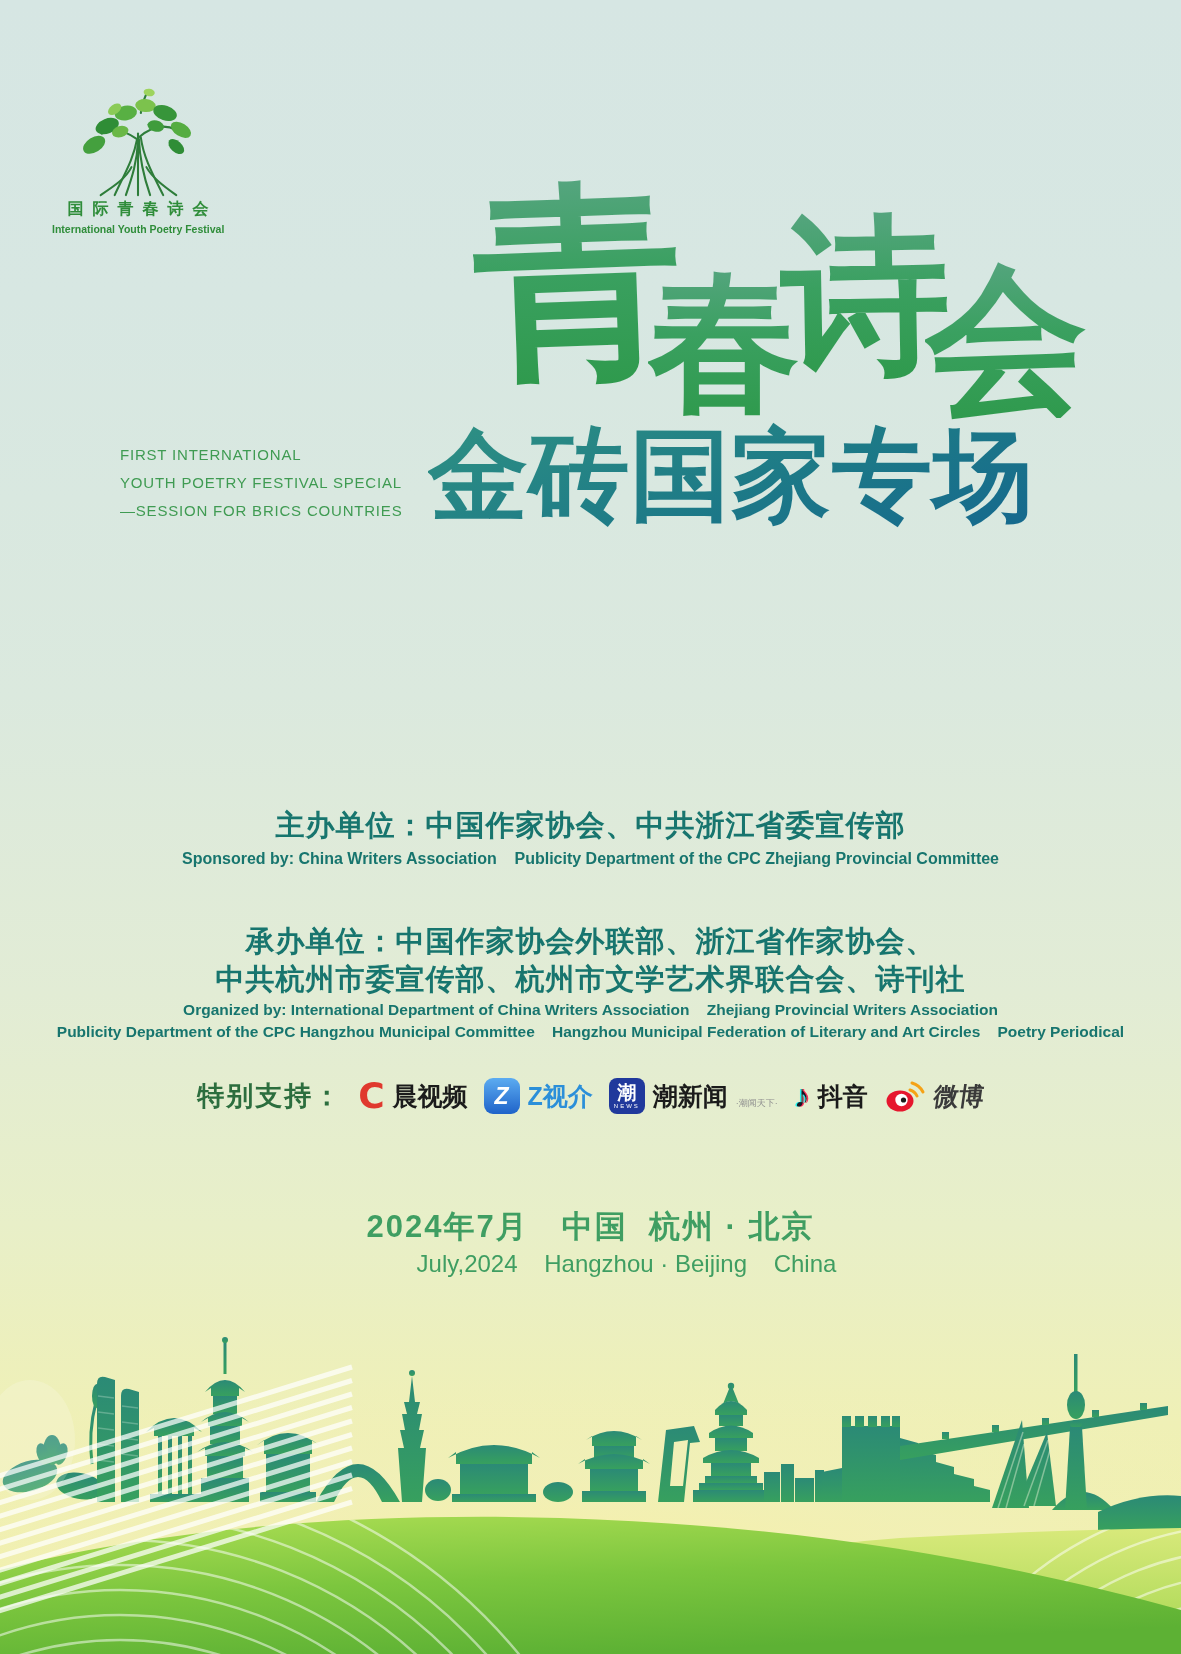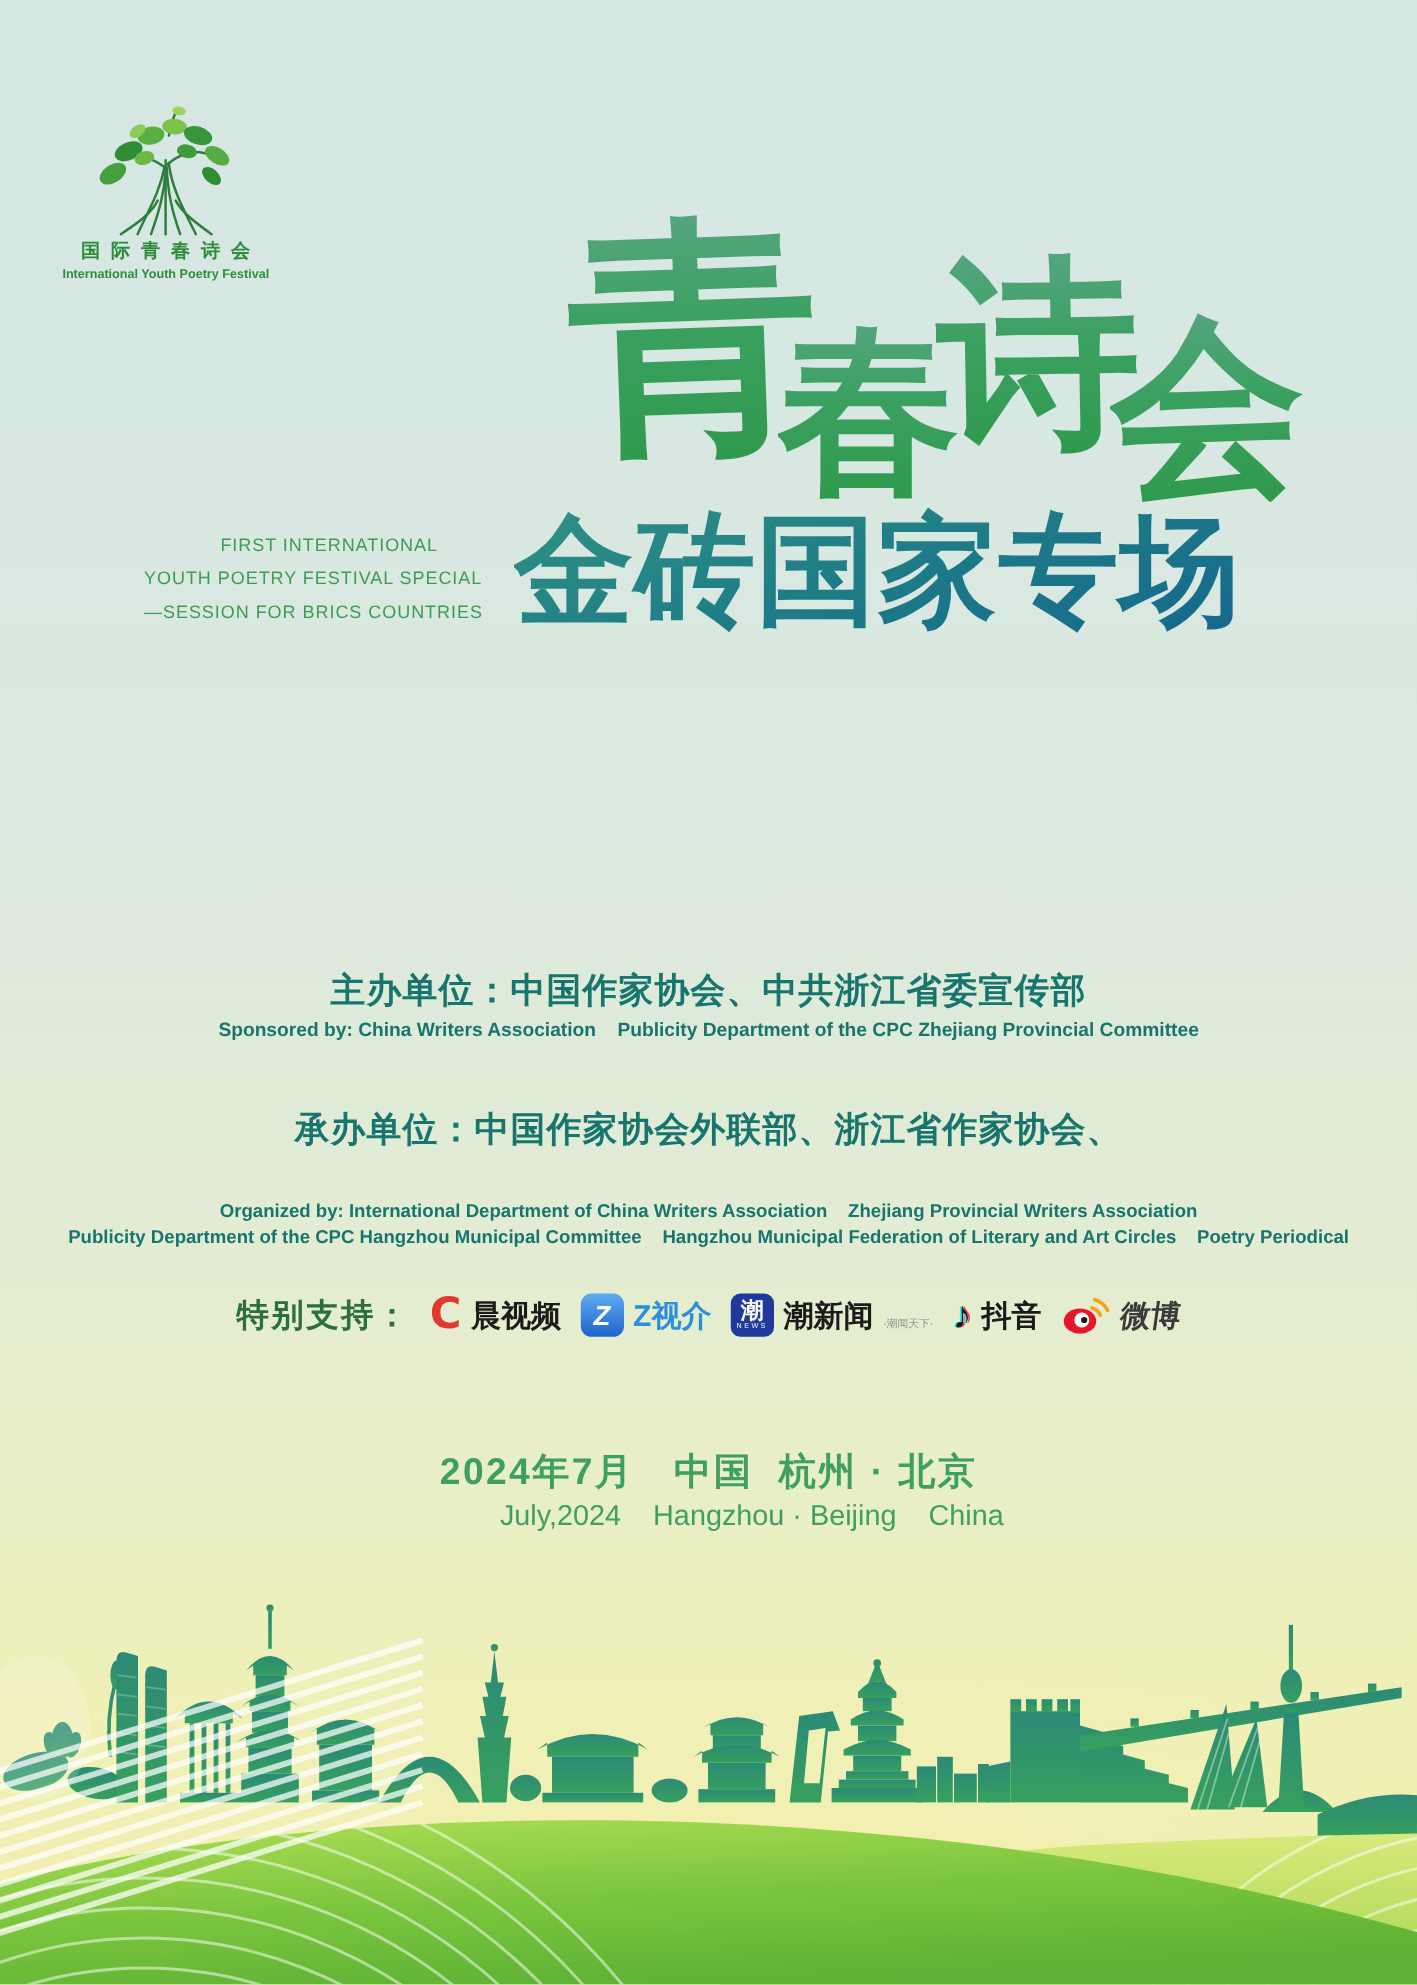--- a/index.html
+++ b/index.html
@@ -34,21 +34,21 @@
   .cal {
     position:absolute; font-family:"DejaVu Serif", serif; font-weight:700; line-height:1;
     background-image:linear-gradient(180deg, var(--calligraphy-top,#55a57f) 0%, #3aa060 45%, var(--calligraphy-bottom,#2f9a4d) 100%);
     -webkit-background-clip:text; background-clip:text; color:transparent;
   }
   .cal-0 { left:474px; top:178px; font-size:208px; transform:rotate(-2deg); }
   .cal-1 { left:648px; top:266px; font-size:152px; }
   .cal-2 { left:780px; top:210px; font-size:170px; transform:rotate(-1deg); }
   .cal-3 { left:925px; top:258px; font-size:162px; transform:rotate(-2deg); }
   .title-en {
-    position:absolute; left:120px; top:441px; width:245px; text-align:right;
+    position:absolute; left:120px; top:441px; width:245px; 
     font-size:15px; line-height:28px; letter-spacing:0.8px;
     color:var(--english-green,#3f9b52); white-space:nowrap;
   }
   .title-sub {
     position:absolute; left:428px; top:420px;
     font-family:"DejaVu Serif", serif; font-weight:700;
     font-size:100px; line-height:1.1; letter-spacing:1px; white-space:nowrap;
   }
 
   
@@ -144,20 +144,21 @@
     <div>YOUTH POETRY FESTIVAL SPECIAL</div>
     <div>—SESSION FOR BRICS COUNTRIES</div>
   </div>
 
   <h2 class="title-sub grad-teal">金砖国家专场</h2>
 
   <section class="layer">
     <p class="center-line cn-line l-sponsor-cn">主办单位：中国作家协会、中共浙江省委宣传部</p>
     <p class="center-line en-line l-sponsor-en">Sponsored by: China Writers Association    Publicity Department of the CPC Zhejiang Provincial Committee</p>
     <p class="center-line cn-line l-org-cn1">承办单位：中国作家协会外联部、浙江省作家协会、</p>
+    <p class="center-line cn-line l-org-cn2">中共杭州市委宣传部、杭州市文学艺术界联合会、诗刊社</p>
     <p class="center-line en-line l-org-en2">Publicity Department of the CPC Hangzhou Municipal Committee    Hangzhou Municipal Federation of Literary and Art Circles    Poetry Periodical</p>
     <p class="center-line en-line l-org-en1">Organized by: International Department of China Writers Association    Zhejiang Provincial Writers Association</p>
 
     <p class="center-line cn-line l-date-cn">2024年7月　中国  杭州 · 北京</p>
     <p class="center-line l-date-en">July,2024    Hangzhou · Beijing    China</p>
   </section>
 
   <section class="support">
     <span class="support-label">特别支持：</span>
 

